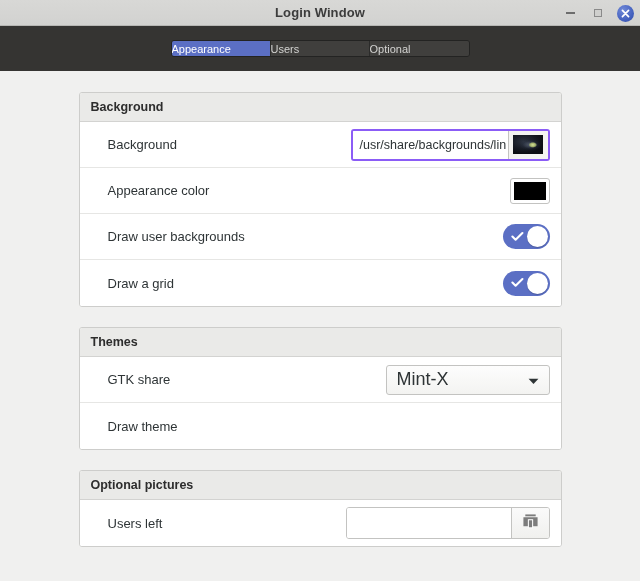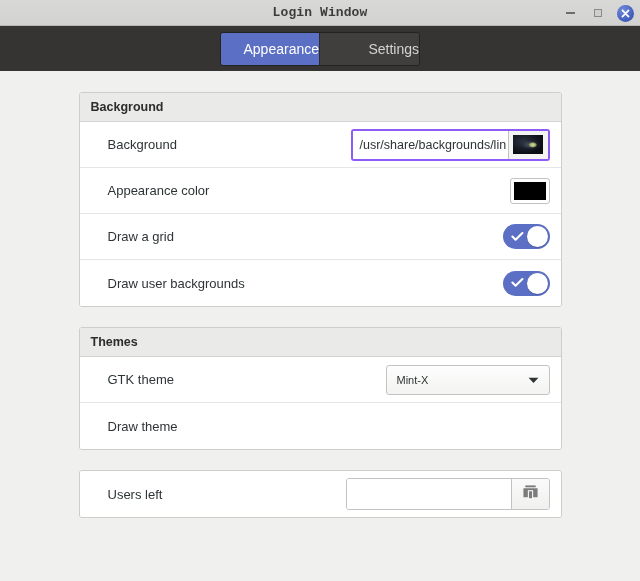--- a/index.html
+++ b/index.html
@@ -26,21 +26,20 @@
     display: flex;
     align-items: center;
     justify-content: center;
     box-sizing: border-box;
   }
   .titlebar-title {
     font-size: 13px;
     font-weight: bold;
     color: #3c3c3c;
     letter-spacing: 0.1px;
-    font-family: Liberation Mono, monospace;
   }
   .titlebar-controls {
     position: absolute;
     right: 6px;
     top: 0;
     height: 26px;
     display: flex;
     align-items: center;
     gap: 10px;
   }
@@ -101,25 +100,25 @@
     justify-content: center;
   }
   .tabs {
     display: flex;
     border: 1px solid #232322;
     border-radius: 3px;
     overflow: hidden;
   }
   .tab {
     width: 99px;
-    height: 32px;
-    display: flex;
-    align-items: center;
-    justify-content: flex-end;
-    font-size: 14px;
+    height: 15px;
+    display: flex;
+    align-items: center;
+    justify-content: flex-start;
+    font-size: 11px;
     color: #d3d3d1;
     background: #403f3d;
     border-right: 1px solid #2b2b2a;
     cursor: pointer;
     box-sizing: border-box;
   }
   .tab:last-child { border-right: none; }
   .tab.active {
     background: #5b6fc4;
     color: #ffffff;
@@ -289,21 +288,21 @@
     width: 164px;
     height: 30px;
     border: 1px solid #c3c3c1;
     border-radius: 3px;
     background: linear-gradient(to bottom, #fdfdfd 0%, #f3f3f1 100%);
     display: flex;
     align-items: center;
     justify-content: space-between;
     padding: 0 10px;
     box-sizing: border-box;
-    font-size: 11px;
+    font-size: 18px;
     color: #2e3436;
     cursor: pointer;
   }
   .dd-arrow { display: block; }
 </style>
 </head>
 <body>
 
 <div class="titlebar">
   <div class="titlebar-title">Login Window</div>
@@ -321,21 +320,24 @@
     </div>
   </div>
 </div>
 
 <div class="tabbar">
   <div class="tabs">
     <div class="tab active">
       <span>Appearance</span>
     </div>
     <div class="tab">
-      <span>Settings</span>
+      <span>Users</span>
+    </div>
+    <div class="tab">
+      <span>Optional</span>
     </div>
   </div>
 </div>
 
 <div class="content">
 
   <div class="panel">
     <div class="panel-header">Background</div>
 
     <div class="row">
@@ -353,71 +355,72 @@
     <div class="row">
       <div class="row-label">Appearance color</div>
       <div class="row-control">
         <div class="color-swatch">
           <div class="color-swatch-inner"></div>
         </div>
       </div>
     </div>
 
     <div class="row">
-      <div class="row-label">Draw a grid</div>
+      <div class="row-label">Draw user backgrounds</div>
       <div class="row-control">
         <div class="toggle">
           <span class="check">
             <svg width="13" height="10" viewBox="0 0 13 10" aria-hidden="true">
               <path d="M1.4 5.1 L4.6 8.2 L11.4 1.5" fill="none" stroke="#ffffff" stroke-width="2.1" stroke-linecap="round" stroke-linejoin="round"></path>
             </svg>
           </span>
           <span class="knob"></span>
         </div>
       </div>
     </div>
 
     <div class="row">
-      <div class="row-label">Draw user backgrounds</div>
+      <div class="row-label">Draw a grid</div>
       <div class="row-control">
         <div class="toggle">
           <span class="check">
             <svg width="13" height="10" viewBox="0 0 13 10" aria-hidden="true">
               <path d="M1.4 5.1 L4.6 8.2 L11.4 1.5" fill="none" stroke="#ffffff" stroke-width="2.1" stroke-linecap="round" stroke-linejoin="round"></path>
             </svg>
           </span>
           <span class="knob"></span>
         </div>
       </div>
     </div>
   </div>
 
   <div class="panel">
     <div class="panel-header">Themes</div>
 
     <div class="row">
-      <div class="row-label">GTK theme</div>
+      <div class="row-label">GTK share</div>
       <div class="row-control">
         <div class="dropdown">
           <span>Mint-X</span>
           <span class="dd-arrow">
             <svg width="11" height="7" viewBox="0 0 11 7" aria-hidden="true">
               <path d="M0.6 0.8 L5.5 6.0 L10.4 0.8 Z" fill="#2e3436"></path>
             </svg>
           </span>
         </div>
       </div>
     </div>
 
     <div class="row">
       <div class="row-label">Draw theme</div>
     </div>
   </div>
 
   <div class="panel">
+    <div class="panel-header">Optional pictures</div>
 
 
     <div class="row">
       <div class="row-label">Users left</div>
       <div class="row-control">
         <div class="filepicker">
           <div class="fp-entry"></div>
           <div class="fp-btn">
             <span>
               <svg width="17" height="17" viewBox="0 0 18 18" aria-hidden="true">

